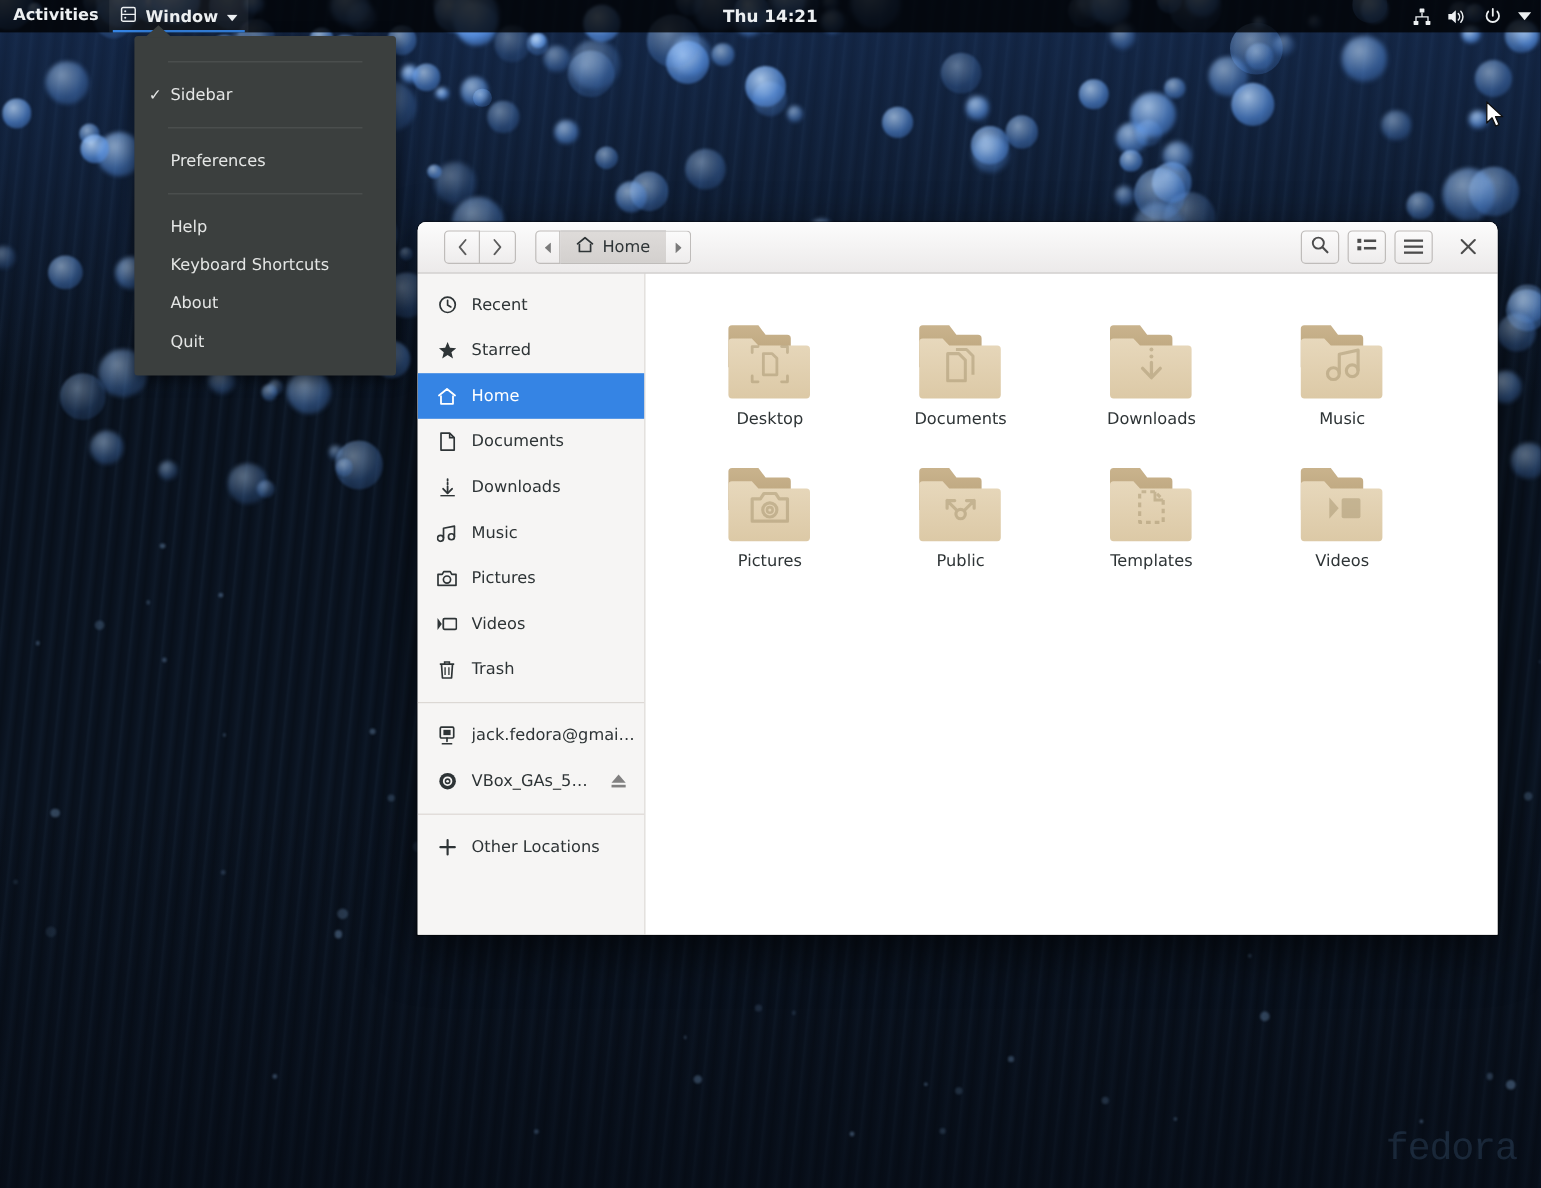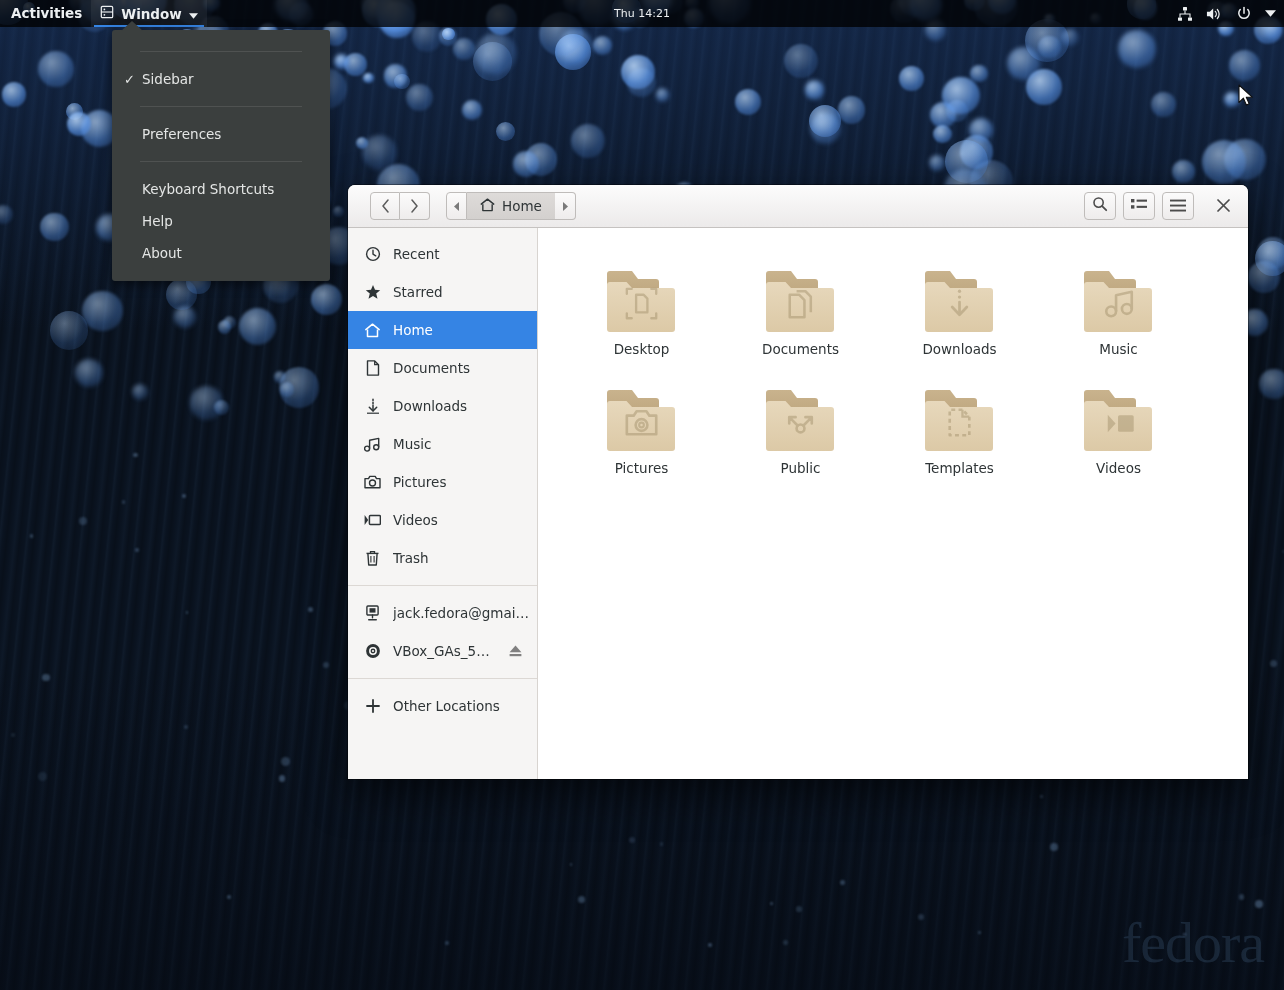--- a/index.html
+++ b/index.html
@@ -45,22 +45,22 @@
     background: linear-gradient(180deg, rgba(40,80,150,.35) 0%, rgba(10,20,40,0) 100%);
   }
   #darkbottom {
     position:absolute; left:0; right:0; bottom:0; height:330px; z-index:1;
     background: linear-gradient(180deg, rgba(5,10,20,0) 0%, rgba(4,8,16,.45) 100%);
   }
   .bokeh { position:absolute; border-radius:50%; z-index:2; }
 
   #fedora-mark {
     position: absolute; right: 20px; bottom: 14px; z-index: 3;
-    font-family: Liberation Serif, serif;
-    font-size: 58px; letter-spacing: -1px;
+    font-family: Liberation Mono, monospace;
+    font-size: 32px; letter-spacing: -1px;
     color: rgba(120,165,215,.16);
     font-weight: 400;
     user-select: none;
   }
 
   
   #topbar {
     position: absolute; top:0; left:0; right:0; height: 27px; z-index: 60;
     background: rgba(0,0,0,.78);
     display: flex; align-items: center;
@@ -69,21 +69,21 @@
   #activities { padding: 0 9px 0 11px; line-height: 27px; cursor: pointer; }
   #files-menu-btn {
     display:flex; align-items:center; gap:7px;
     padding: 0 9px; height:27px; position: relative;
     background: rgba(255,255,255,.06); cursor: pointer;
   }
   #files-menu-btn::after{
     content:""; position:absolute; left:3px; right:3px; bottom:0; height:2px;
     background:#3584e4;
   }
-  #clock { position:absolute; left:50%; transform: translateX(-50%); font-size:11px; font-weight:normal; }
+  #clock { position:absolute; left:50%; transform: translateX(-50%); font-size:14px; font-weight:bold; }
   #tray { position:absolute; right: 8px; display:flex; align-items:center; gap: 13px; }
   #tray .ticon { display:flex; align-items:center; cursor:pointer; }
 
   
   #appmenu {
     position: absolute; left: 112px; top: 30px; width: 218px; z-index: 70;
     background: #3b3f3e; border-radius: 3px;
     box-shadow: 0 3px 12px rgba(0,0,0,.55);
     padding: 10px 0 12px 0;
     color: #e4e6e5; font-size: 13.5px;
@@ -484,29 +484,33 @@
     <span class="lbl">Sidebar</span>
   </div>
   <div class="msep"></div>
   <div class="mi">
     <span class="chk"></span>
     <span class="lbl">Preferences</span>
   </div>
   <div class="msep"></div>
   <div class="mi">
     <span class="chk"></span>
-    <span class="lbl">Keyboard Shortcuts</span>
+    <span class="lbl">Help</span>
   </div>
   <div class="mi">
     <span class="chk"></span>
-    <span class="lbl">Help</span>
+    <span class="lbl">Keyboard Shortcuts</span>
   </div>
   <div class="mi">
     <span class="chk"></span>
     <span class="lbl">About</span>
+  </div>
+  <div class="mi">
+    <span class="chk"></span>
+    <span class="lbl">Quit</span>
   </div>
 </div>
 
 <div id="win">
 
   <div id="headerbar">
     <div class="navgrp">
       <div class="btn">
         <svg width="9" height="14" viewBox="0 0 9 14">
             <path d="M7 1 L2 7 L7 13" fill="none" stroke="#5c5c5c" stroke-width="1.5" stroke-linecap="round" stroke-linejoin="round"></path>

